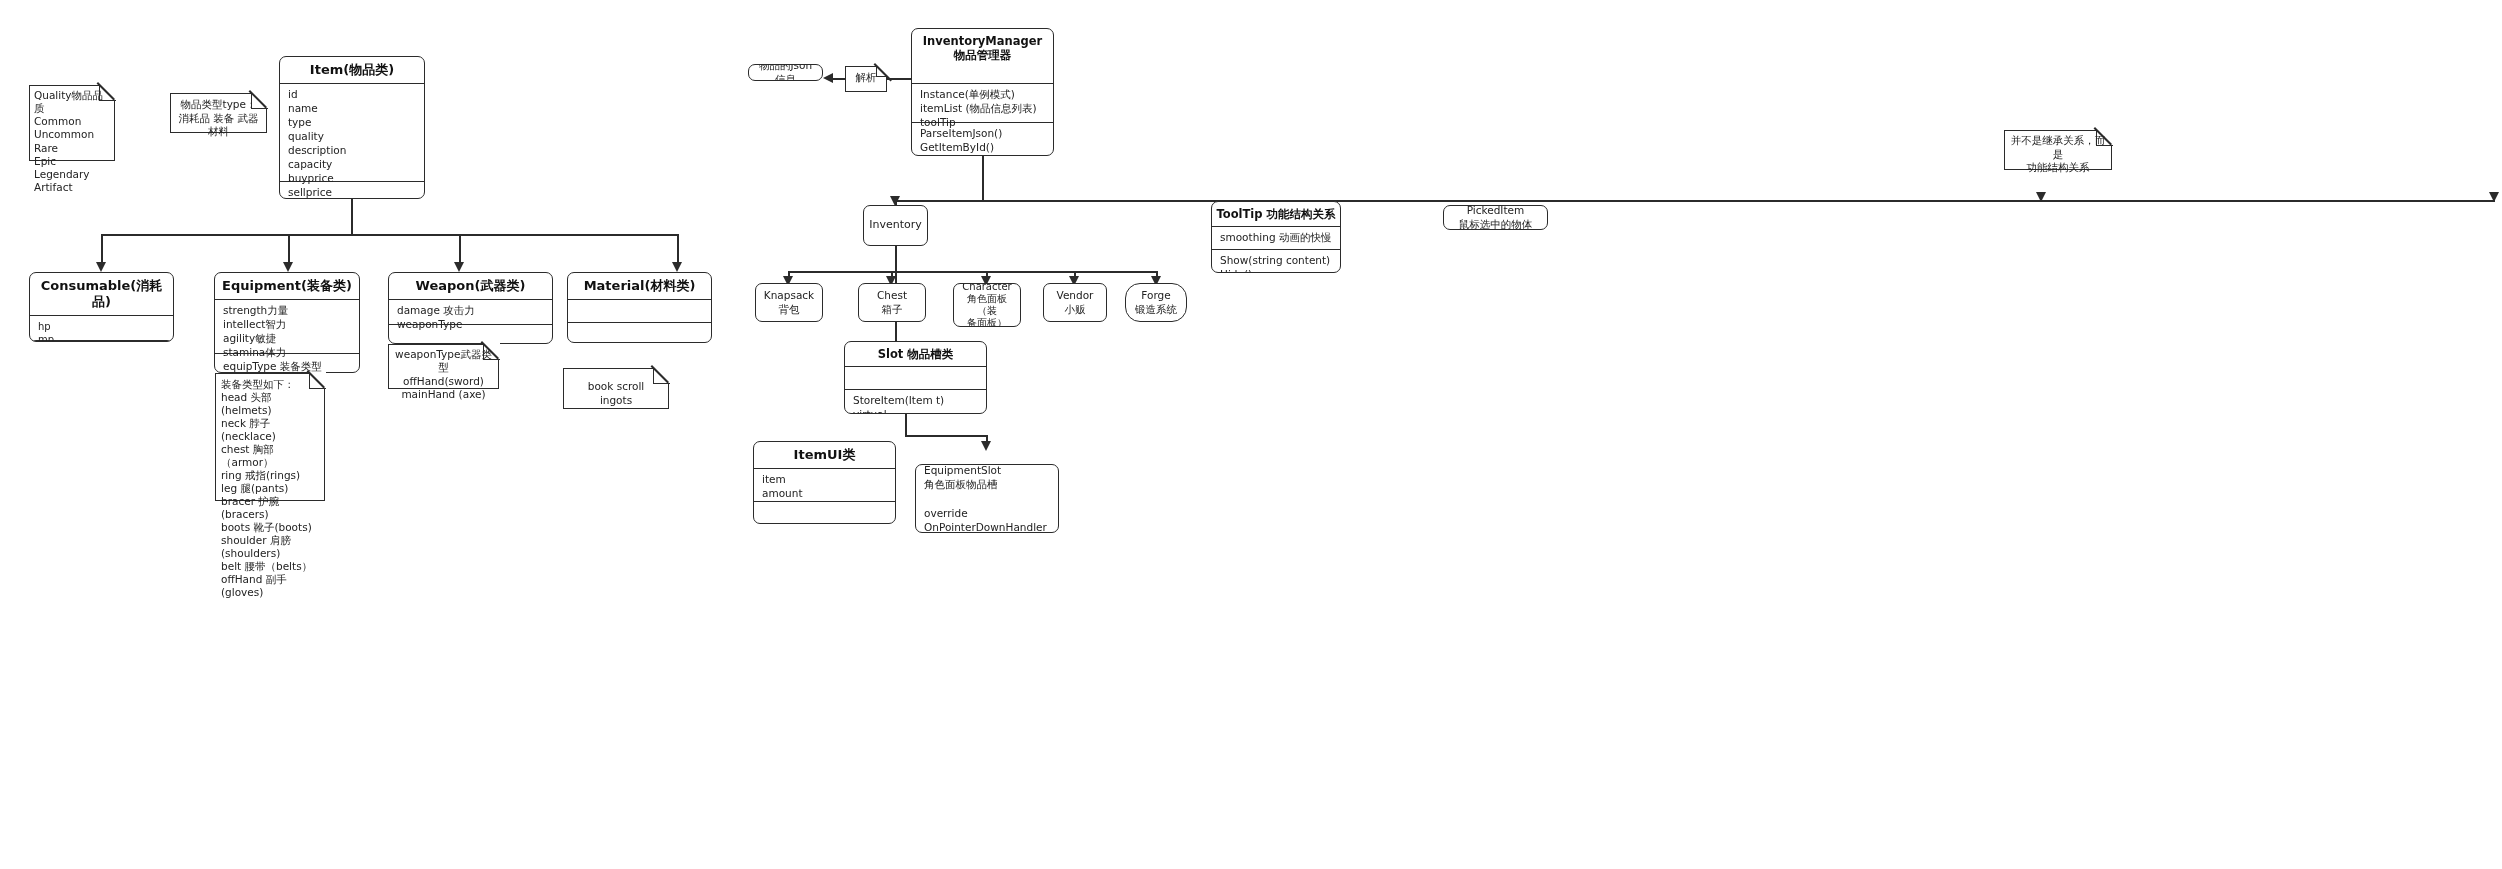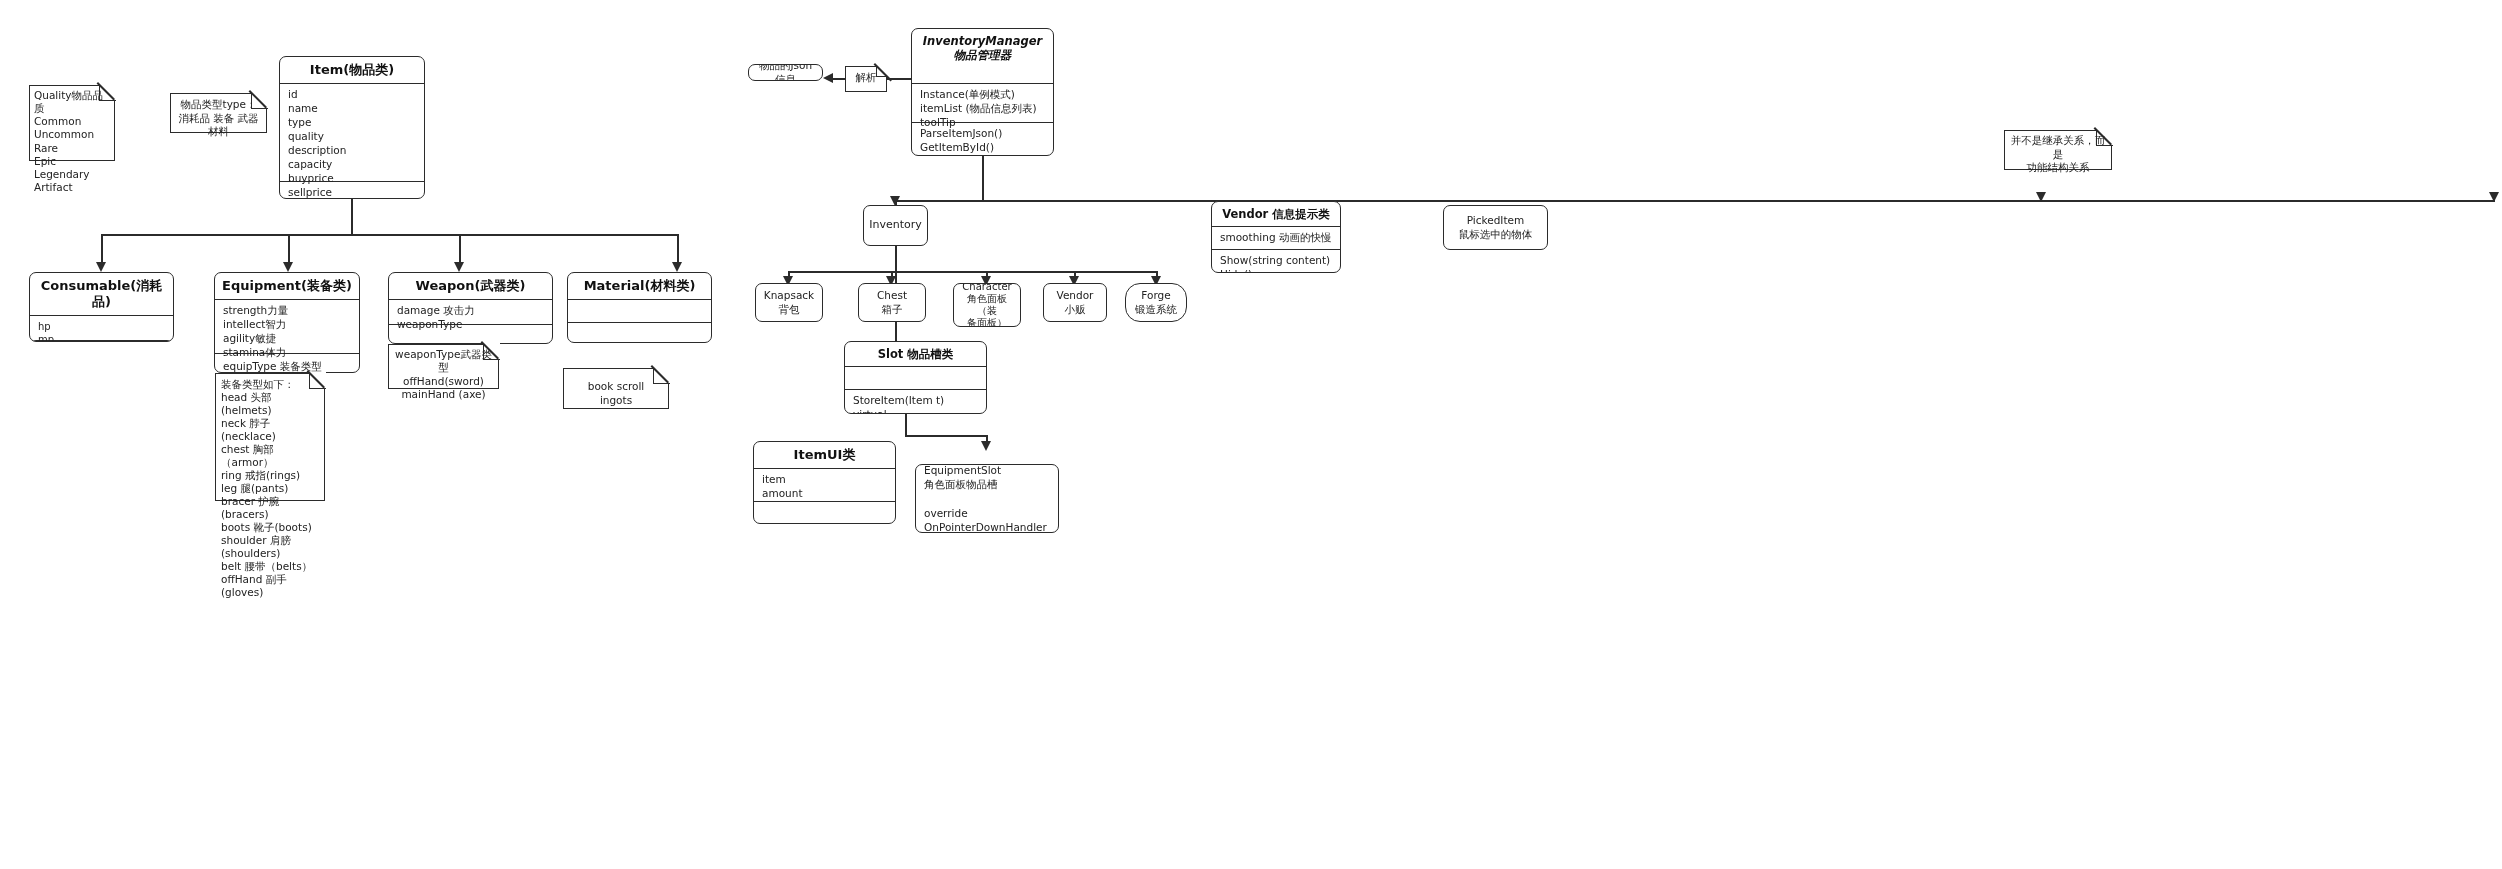--- a/index.html
+++ b/index.html
@@ -257,21 +257,21 @@
     <div class="ear" style="width:12px; height:12px;"></div>
     <div class="txt center" style="font-size:10.5px; padding:5px 2px;">解析</div>
   </div>
 
   <div class="ln h" style="left:887px; top:78px; width:24px;"></div>
 
   <div class="ln h" style="left:829px; top:78px; width:18px;"></div>
   <div class="arrow left" style="left:823px; top:73px;"></div>
 
   <div class="uml" style="left:911px; top:28px; width:143px; height:128px;">
-    <div class="title" style="font-size:11.5px;font-style:italic;">InventoryManager
+    <div class="title" style="font-size:11.5px;">InventoryManager
 物品管理器</div>
     <div class="cmp" style="height:16px;"></div>
     <div class="sep"></div>
     <div class="cmp" style="font-size:10.5px; line-height:1.33; height:38px;">Instance(单例模式)
 itemList (物品信息列表)
 toolTip</div>
     <div class="sep"></div>
     <div class="cmp" style="font-size:10.5px; line-height:1.33; height:49px;">ParseItemJson()
 GetItemById()
 ShowToolTip()
@@ -335,29 +335,29 @@
     <div class="body" style="font-size:10.5px;">Vendor
 小贩</div>
   </div>
 
   <div class="uml plain" style="left:1125px; top:283px; width:62px; height:39px;border-radius:15px;">
     <div class="body" style="font-size:10.5px;">Forge
 锻造系统</div>
   </div>
 
   <div class="uml" style="left:1211px; top:201px; width:130px; height:72px;">
-    <div class="title" style="font-size:11.5px;">Vendor 信息提示类</div>
+    <div class="title" style="font-size:11.5px;">ToolTip 功能结构关系</div>
     <div class="sep"></div>
     <div class="cmp" style="font-size:10.5px; height:22px;">smoothing 动画的快慢</div>
     <div class="sep"></div>
     <div class="cmp" style="font-size:10.5px; line-height:1.33; height:27px;">Show(string content)
 Hide()</div>
   </div>
 
-  <div class="uml plain" style="left:1443px; top:205px; width:105px; height:45px;">
+  <div class="uml plain" style="left:1443px; top:205px; width:105px; height:25px;">
     <div class="body" style="font-size:10.5px; line-height:1.28;">PickedItem
 鼠标选中的物体</div>
   </div>
 
   <div class="uml" style="left:844px; top:341px; width:143px; height:73px;">
     <div class="title" style="font-size:11.5px;">Slot 物品槽类</div>
     <div class="sep"></div>
     <div class="cmp" style="height:22px;"></div>
     <div class="sep"></div>
     <div class="cmp" style="font-size:10.5px; line-height:1.33; height:28px;">StoreItem(Item t)

